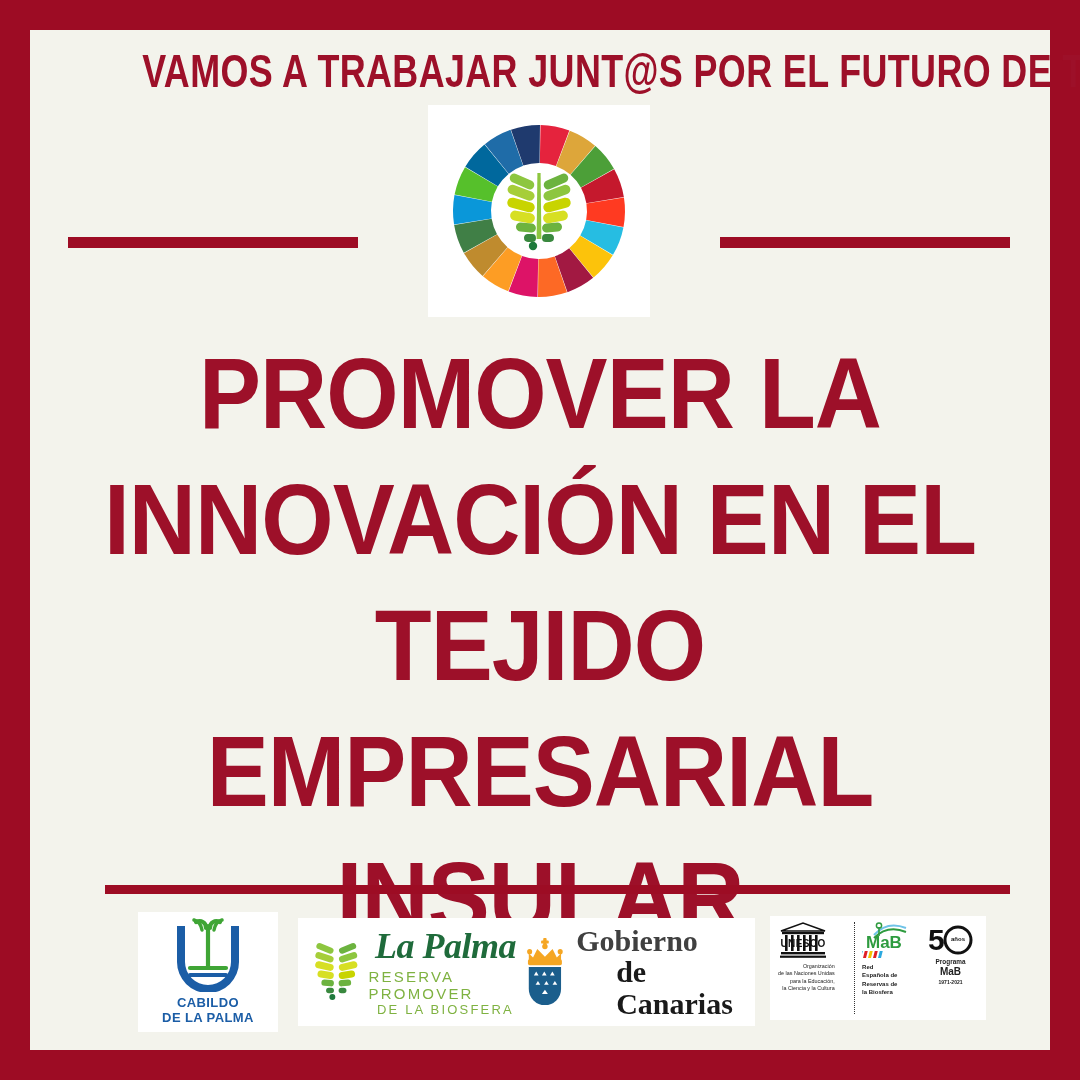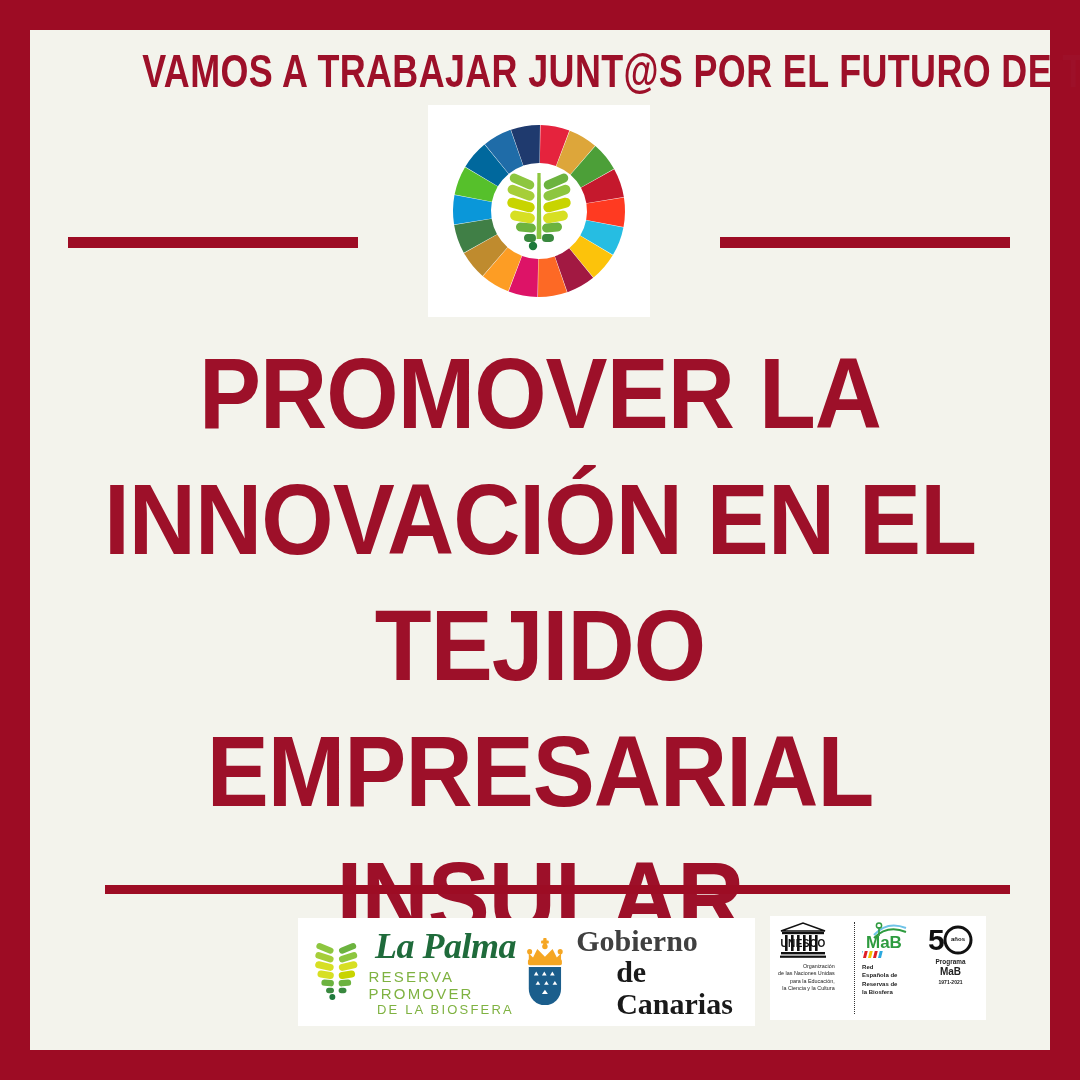--- a/index.html
+++ b/index.html
@@ -171,20 +171,42 @@
       <div>PROMOVER LA</div>
       <div>INNOVACIÓN EN EL</div>
       <div>TEJIDO EMPRESARIAL</div>
       <div>INSULAR</div>
     </div>
 
     <div class="divider"></div>
 
     <div class="logos">
 
+      <div class="panel panel-cabildo">
+        <div class="cabildo-wrap">
+          <svg class="logo-svg" width="86" height="74" viewBox="0 0 86 74" aria-hidden="true">
+
+            <path d="M12 8 L12 44 A31 31 0 0 0 74 44 L74 8 L66 8 L66 44 A23 23 0 0 1 20 44 L20 8 Z" fill="#1B5DA6"></path>
+
+            <path d="M41 10 C41 4 36 2 31 4" stroke="#3FA535" stroke-width="4.2" fill="none" stroke-linecap="round"></path>
+            <path d="M45 10 C45 4 50 2 55 4" stroke="#3FA535" stroke-width="4.2" fill="none" stroke-linecap="round"></path>
+            <path d="M43 8 L43 50" stroke="#3FA535" stroke-width="4.2" stroke-linecap="round"></path>
+            <path d="M37 12 C36 6 33 3 29 2" stroke="#3FA535" stroke-width="3.4" fill="none" stroke-linecap="round"></path>
+            <path d="M49 12 C50 6 53 3 57 2" stroke="#3FA535" stroke-width="3.4" fill="none" stroke-linecap="round"></path>
+
+            <line x1="25" y1="50" x2="61" y2="50" stroke="#3FA535" stroke-width="4.2" stroke-linecap="round"></line>
+
+            <line x1="25" y1="57" x2="61" y2="57" stroke="#1B5DA6" stroke-width="4" stroke-linecap="round"></line>
+          </svg>
+          <div class="cabildo-label">
+            <div>CABILDO</div>
+            <div>DE LA PALMA</div>
+          </div>
+        </div>
+      </div>
 
       <div class="panel panel-mid">
 
         <div style="display:flex;align-items:center;gap:8px;">
           <svg class="logo-svg" width="62" height="84" viewBox="0 0 62 84" aria-hidden="true">
             <g transform="translate(31,30)">
               <g>
                 <rect x="-26" y="-22" width="23" height="8" rx="4" transform="rotate(22 -14 -18)" fill="#8DC63F"></rect>
                 <rect x="-27" y="-11" width="24" height="8.5" rx="4.2" transform="rotate(18 -15 -7)" fill="#A6CE39"></rect>
                 <rect x="-27" y="0" width="24" height="9" rx="4.5" transform="rotate(13 -15 4)" fill="#D7DF23"></rect>

